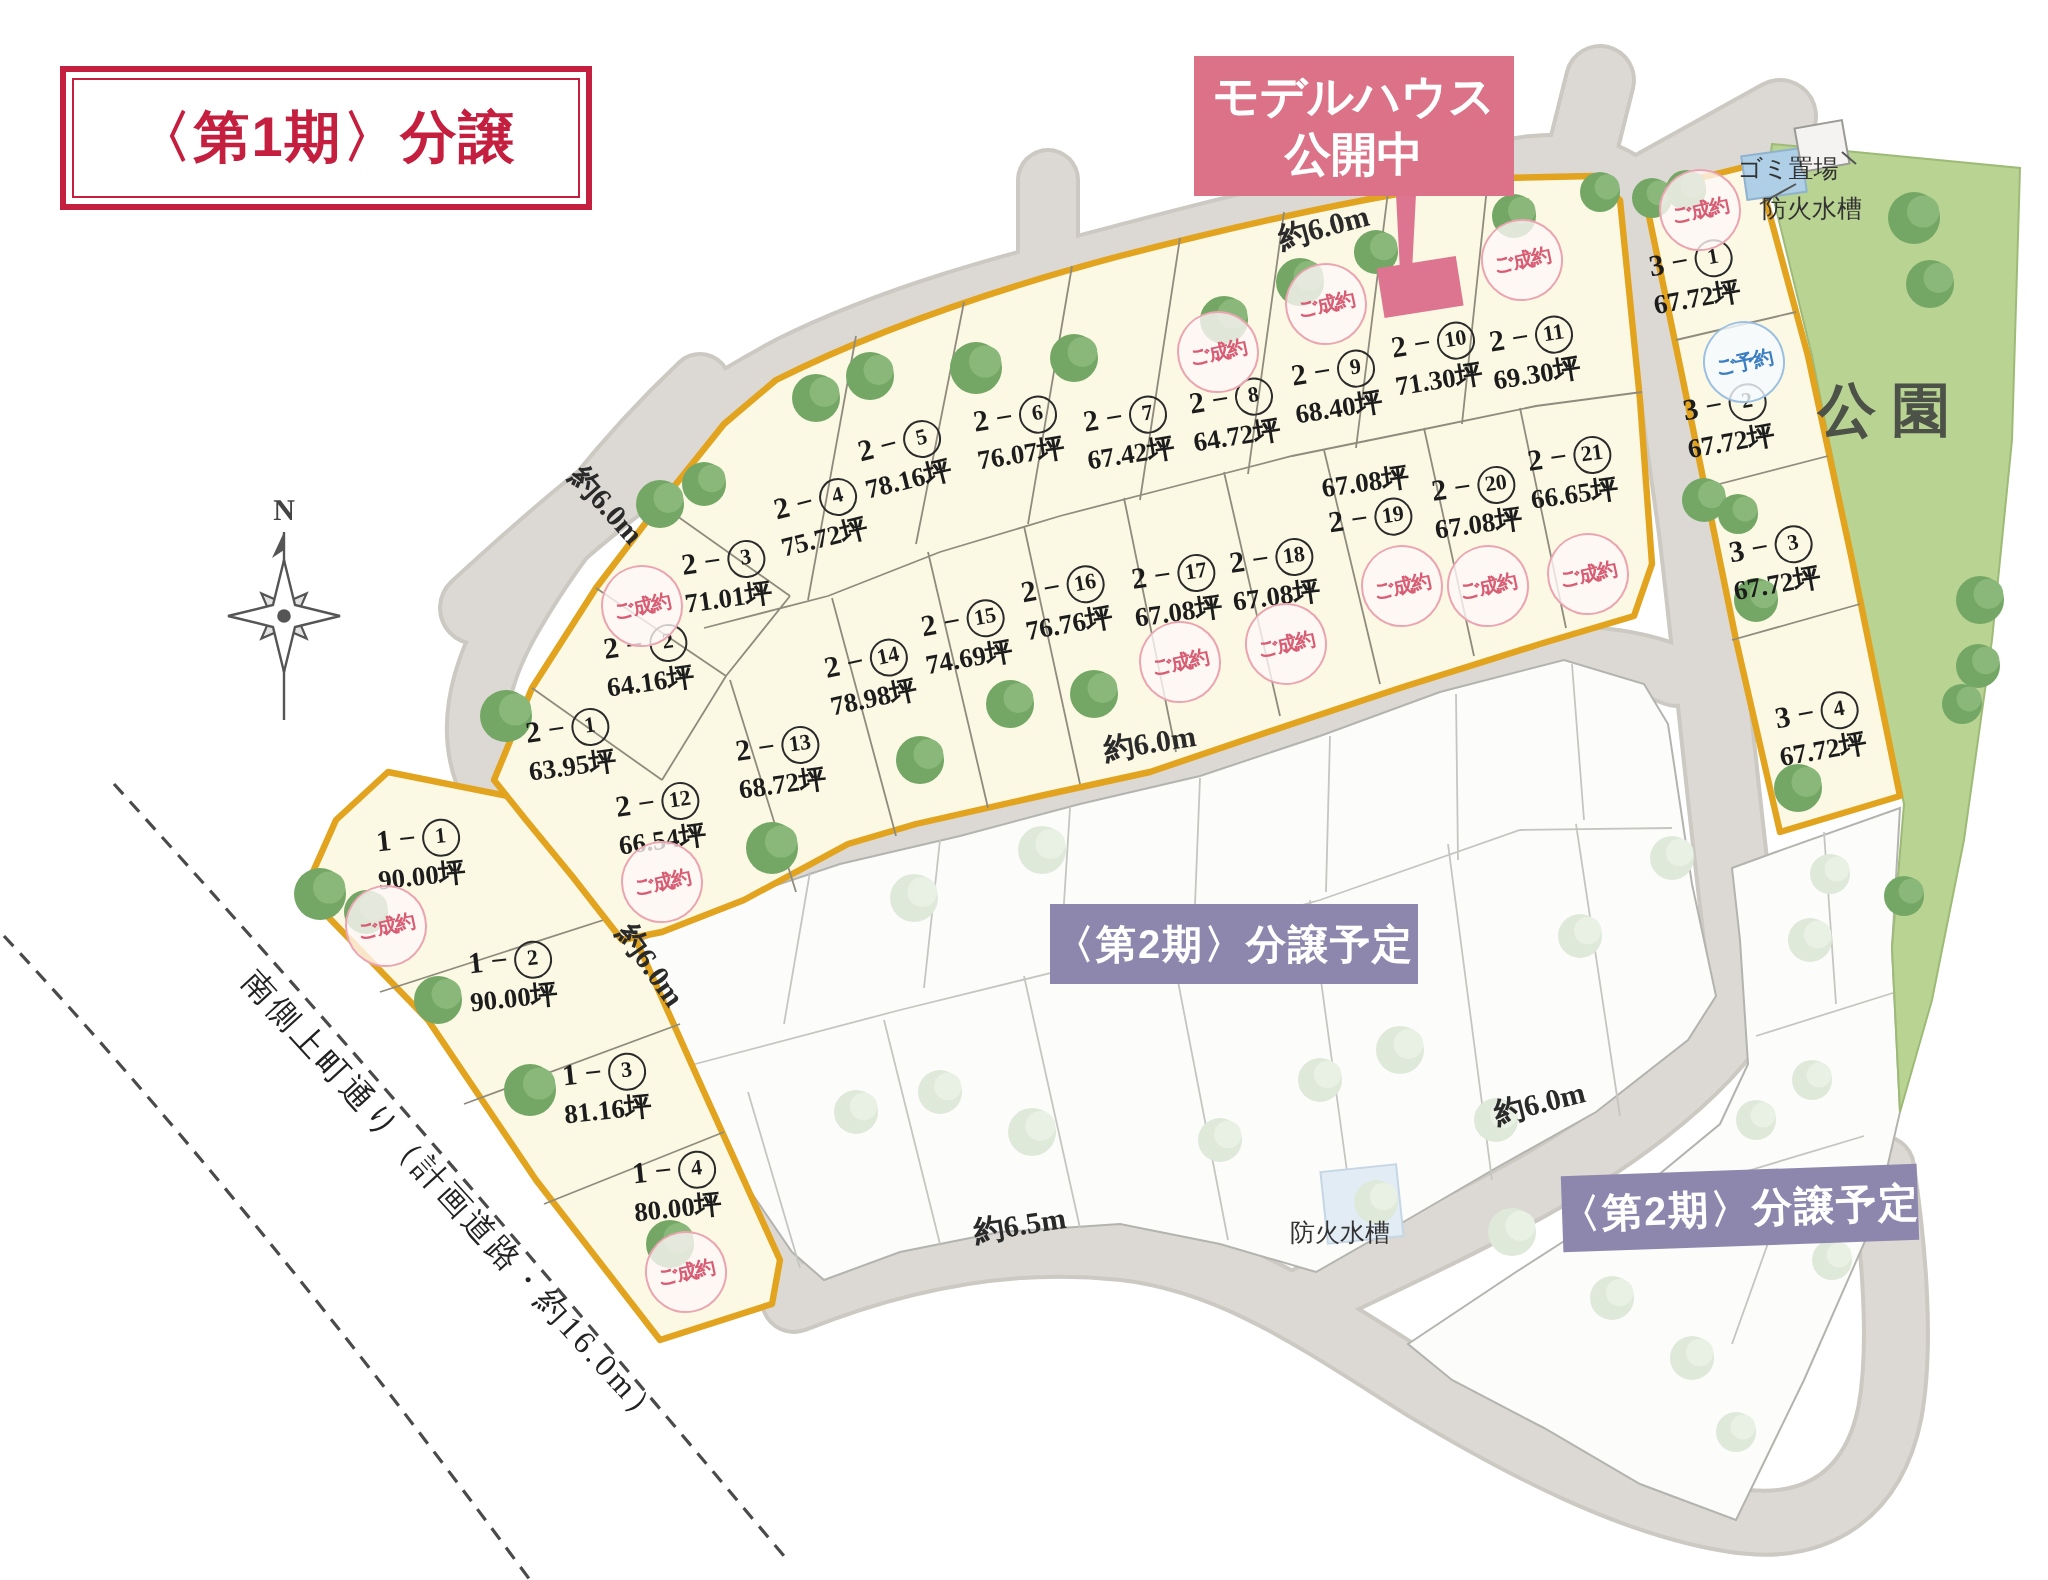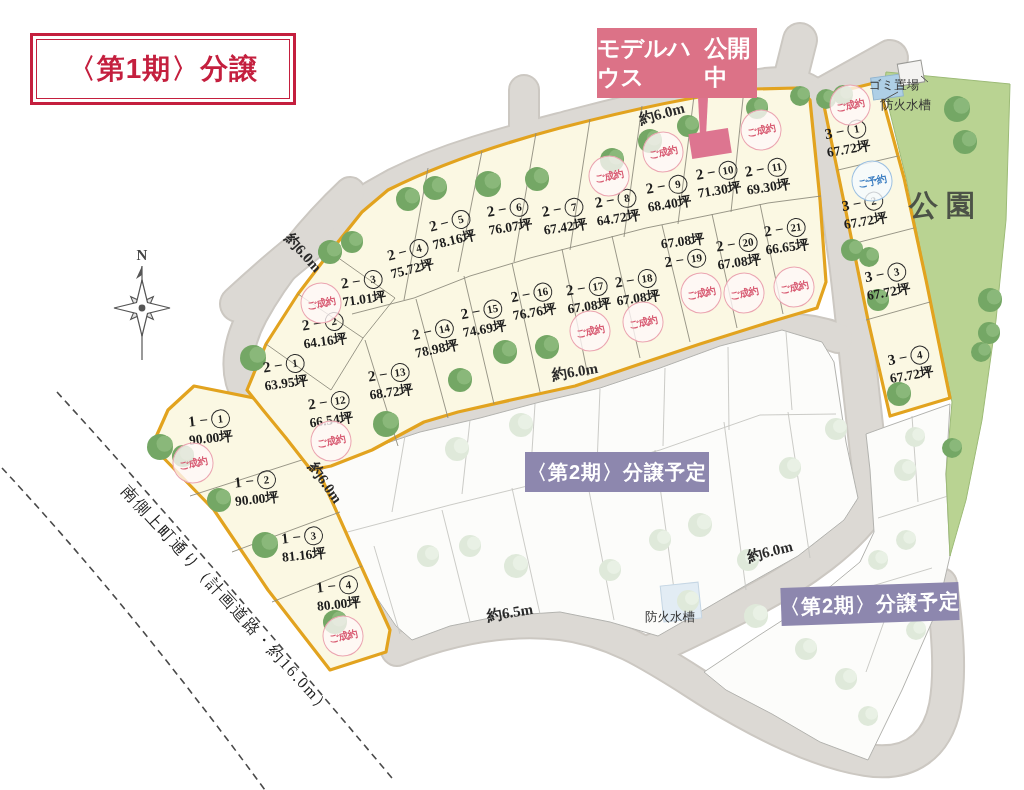--- a/index.html
+++ b/index.html
@@ -8,21 +8,21 @@
   .stage svg{position:absolute;left:0;top:0;}
   
   .title-box{position:absolute;left:30px;top:33px;width:266px;height:72px;
     border:3px solid #c41f3e;background:#fff;box-sizing:border-box;padding:3px;}
   .title-box .inner{width:100%;height:100%;border:1.5px solid #c41f3e;box-sizing:border-box;
     display:flex;align-items:center;justify-content:center;
     font-family:"Liberation Sans",sans-serif;font-weight:bold;font-size:28px;color:#c41f3e;
     letter-spacing:1px;white-space:nowrap;}
   
   .mh-banner{position:absolute;left:597px;top:28px;width:160px;height:70px;background:#dc7287;
-    display:flex;align-items:center;justify-content:center;
+    display:flex;flex-direction:column;align-items:center;justify-content:center;
     font-family:"Liberation Sans",sans-serif;font-weight:bold;color:#fff;line-height:1.25;}
   .mh-banner .l1{font-size:23px;} .mh-banner .l2{font-size:23px;}
   
   .p2{position:absolute;background:#8d87ae;color:#fff;display:flex;align-items:center;justify-content:center;
     font-family:"Liberation Sans",sans-serif;font-weight:bold;font-size:20px;letter-spacing:1px;white-space:nowrap;}
   .p2.mid{left:525px;top:452px;width:184px;height:40px;}
   .p2.br{left:781px;top:585px;width:178px;height:38px;transform:rotate(-2deg);}
   
   .maplabel{position:absolute;color:#333;white-space:nowrap;transform:translate(-50%,-50%);}
   .park-label{font-size:29px;letter-spacing:8px;color:#4c5247;font-weight:bold;}

